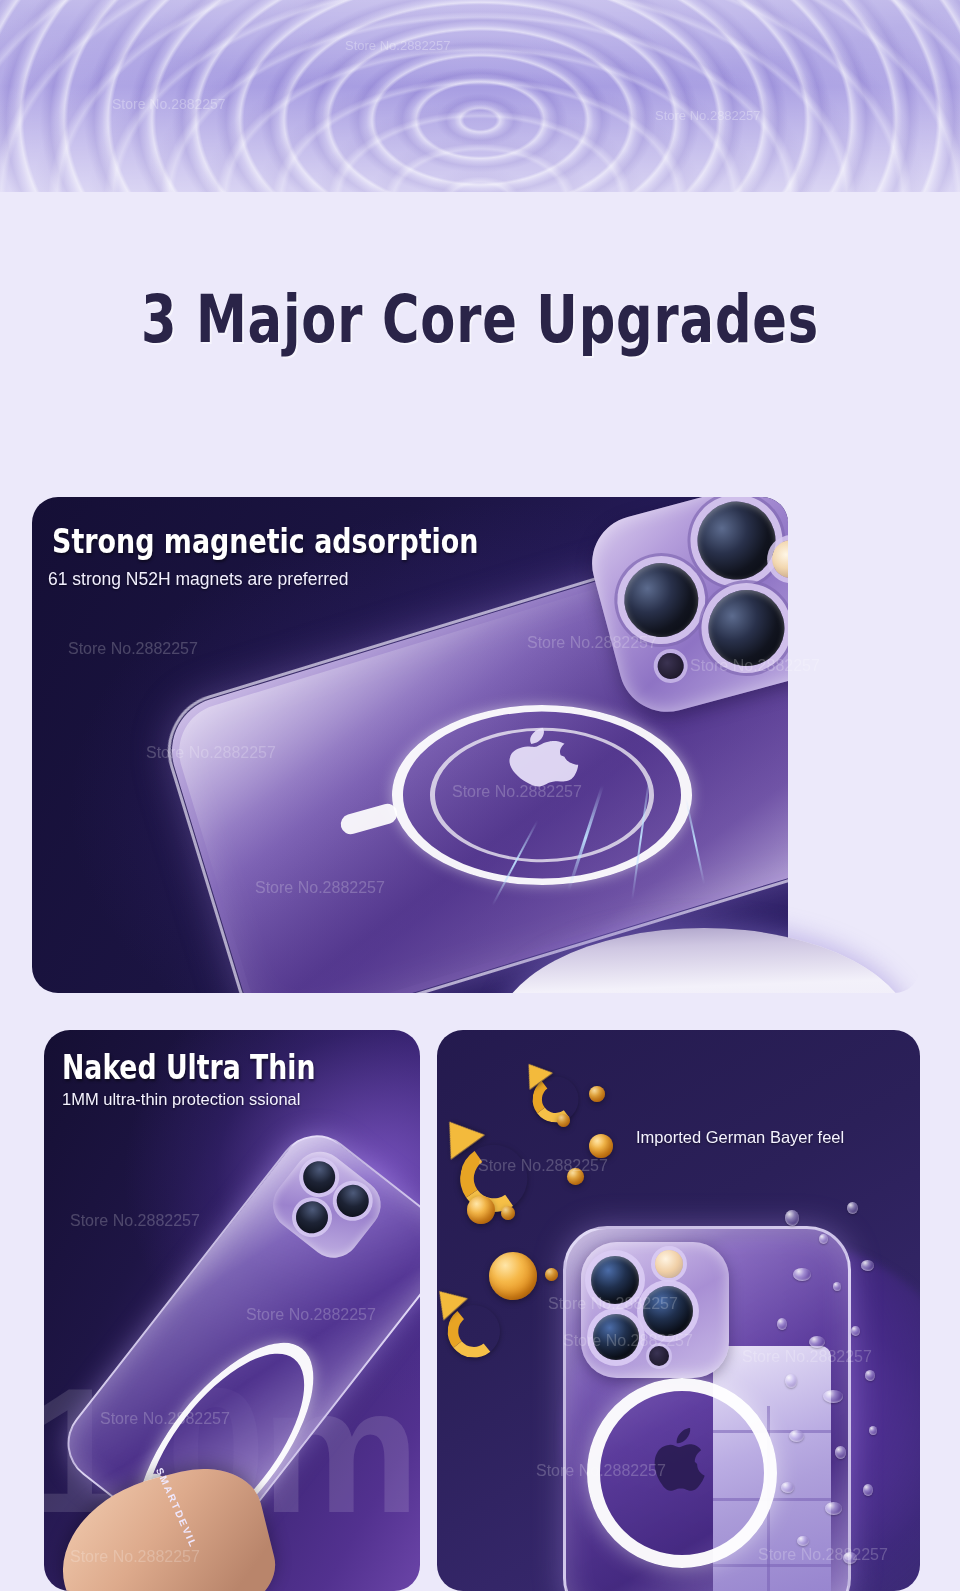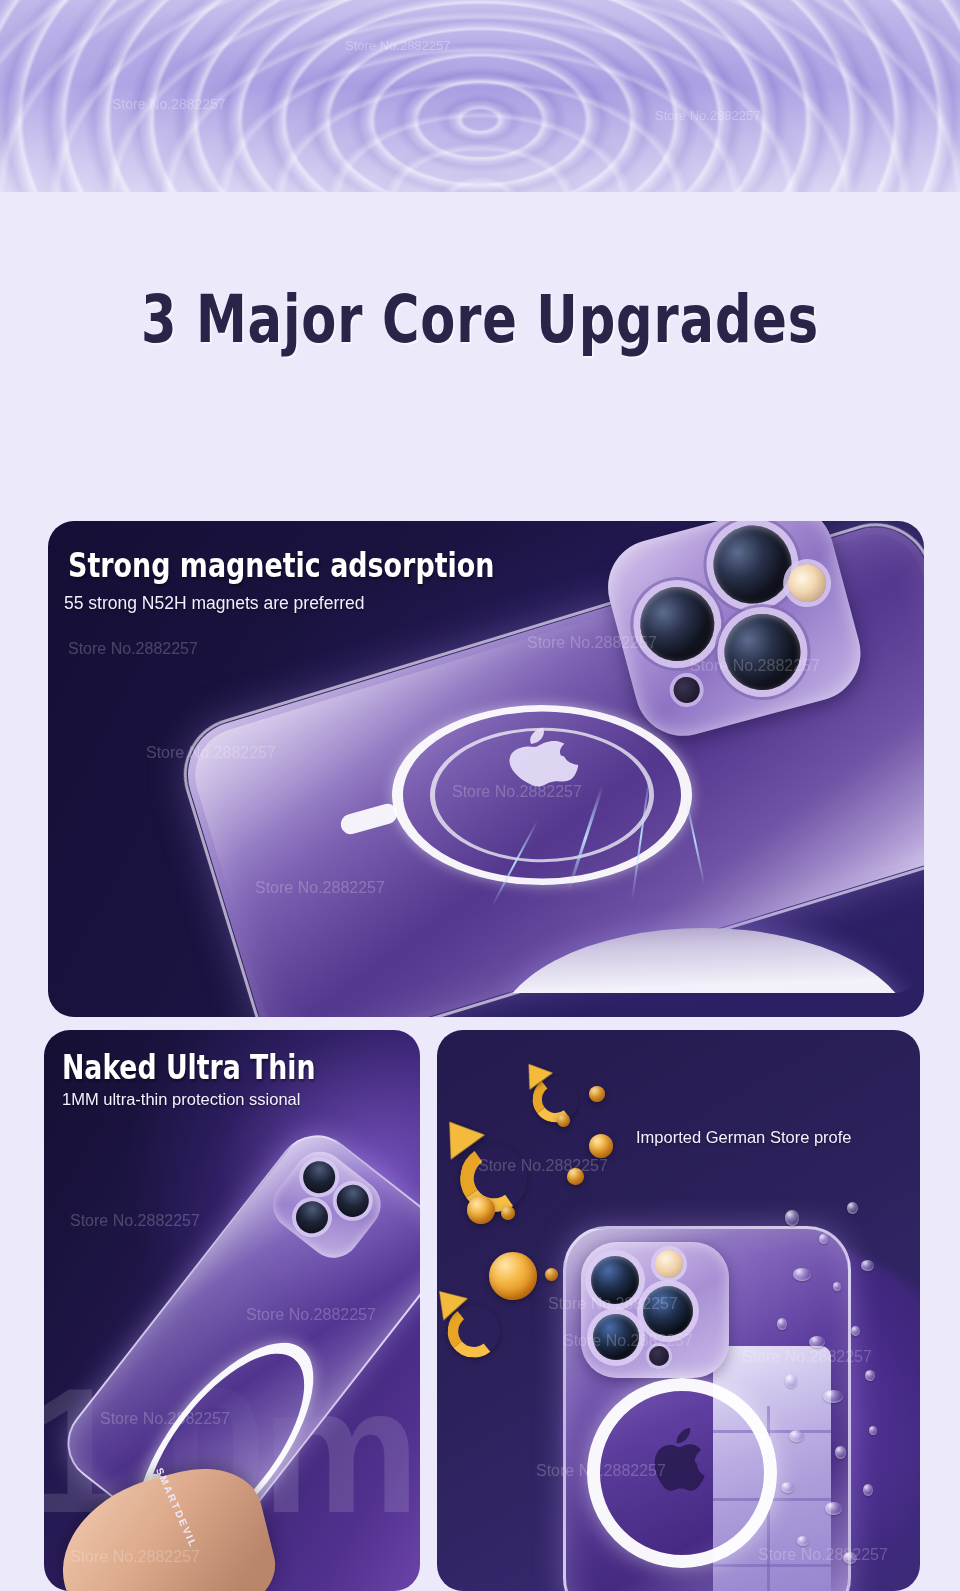--- a/index.html
+++ b/index.html
@@ -62,25 +62,24 @@
     text-shadow:2px 2px 0 rgba(255,255,255,.55);
     line-height:1.05;
     white-space:nowrap;
   }
 
   
   .card{ position:absolute; border-radius:26px; overflow:hidden; }
 
   
   #card1{
-    left:48px; top:497px; width:876px; height:496px;
+    left:32px; top:497px; width:756px; height:496px;
     background:
       radial-gradient(ellipse 620px 420px at 64% 62%, rgba(110,78,190,.55) 0%, rgba(60,40,130,.25) 45%, rgba(0,0,0,0) 72%),
       linear-gradient(118deg,#150f36 0%,#1b1442 38%,#241a55 62%,#2b1f60 100%);
-    margin-top: 24px;
   }
   .c1-headline{
     position:absolute; left:20px; top:24px; z-index:8;
     font-family:"DejaVu Sans Condensed","Liberation Sans Narrow","Liberation Sans", sans-serif;
     font-weight:bold; font-size:34px; color:#fff; transform:scaleX(.88);
     transform-origin:left center; white-space:nowrap;
     text-shadow:1px 2px 3px rgba(0,0,0,.45);
   }
   .c1-sub{
     position:absolute; left:16px; top:72px; z-index:8;
@@ -312,21 +311,21 @@
     <div class="c1-cam">
       <div class="lens l1"></div>
       <div class="lens l2"></div>
       <div class="lens l3"></div>
       <div class="flash"></div>
       <div class="lidar"></div>
     </div>
   </div>
 
   <div class="c1-headline">Strong magnetic adsorption</div>
-  <div class="c1-sub">55 strong N52H magnets are preferred</div>
+  <div class="c1-sub">61 strong N52H magnets are preferred</div>
 </div>
 
 <div style="position:absolute; left:44px; top:497px; width:876px; height:496px; border-radius:26px; overflow:hidden; z-index:3; pointer-events:none;">
   <div style="position:absolute; left:348px; top:148px; width:300px; height:300px; transform:scaleY(.60) rotate(-16deg); border-radius:50%; border:11px solid rgba(255,255,255,.94); box-shadow:0 0 18px rgba(255,255,255,.45);"></div>
   <div style="position:absolute; left:386px; top:186px; width:224px; height:224px; transform:scaleY(.60) rotate(-16deg); border-radius:50%; border:5px solid rgba(255,255,255,.7);"></div>
   <svg style="position:absolute; left:462px; top:218px; transform:scaleY(.68) rotate(-16deg);" width="76" height="84" viewBox="0 0 100 110">
     <path d="M72 58c0-13 10-19 11-20-6-9-15-10-18-10-8-1-16 5-20 5s-10-5-17-4c-9 1-17 5-21 14-9 16-2 39 7 52 4 6 9 13 16 13s9-4 18-4 11 4 18 4 12-6 16-12c5-7 7-14 7-14s-13-5-13-20z" fill="rgba(235,228,252,.9)"></path>
     <path d="M58 18c4-5 7-11 6-18-6 0-13 4-17 9-4 4-7 11-6 17 7 1 13-3 17-8z" fill="rgba(235,228,252,.9)"></path>
   </svg>
   <div style="position:absolute; left:296px; top:312px; width:58px; height:20px; border-radius:12px; background:rgba(255,255,255,.92); transform:rotate(-16deg);"></div>
@@ -400,21 +399,21 @@
     <div class="c3-cam">
       <i class="a"></i>
       <i class="b"></i>
       <i class="c"></i>
       <div class="flash"></div>
       <div class="lidar"></div>
     </div>
   </div>
 
   <div class="c3-body">
-    <div>Imported German Store profe</div>
+    <div>Imported German Bayer feel</div>
   </div>
 </div>
 
 <div style="position:absolute; left:437px; top:1030px; width:483px; height:561px; border-radius:26px; overflow:hidden; z-index:6; pointer-events:none;">
   <div style="position:absolute; left:150px; top:348px; width:190px; height:190px; border-radius:50%; border:13px solid rgba(255,255,255,.96); box-shadow:0 0 22px rgba(255,255,255,.45);"></div>
   <svg style="position:absolute; left:216px; top:398px;" width="58" height="64" viewBox="0 0 100 110">
     <path d="M72 58c0-13 10-19 11-20-6-9-15-10-18-10-8-1-16 5-20 5s-10-5-17-4c-9 1-17 5-21 14-9 16-2 39 7 52 4 6 9 13 16 13s9-4 18-4 11 4 18 4 12-6 16-12c5-7 7-14 7-14s-13-5-13-20z" fill="rgba(40,26,80,.88)"></path>
     <path d="M58 18c4-5 7-11 6-18-6 0-13 4-17 9-4 4-7 11-6 17 7 1 13-3 17-8z" fill="rgba(40,26,80,.88)"></path>
   </svg>
 

